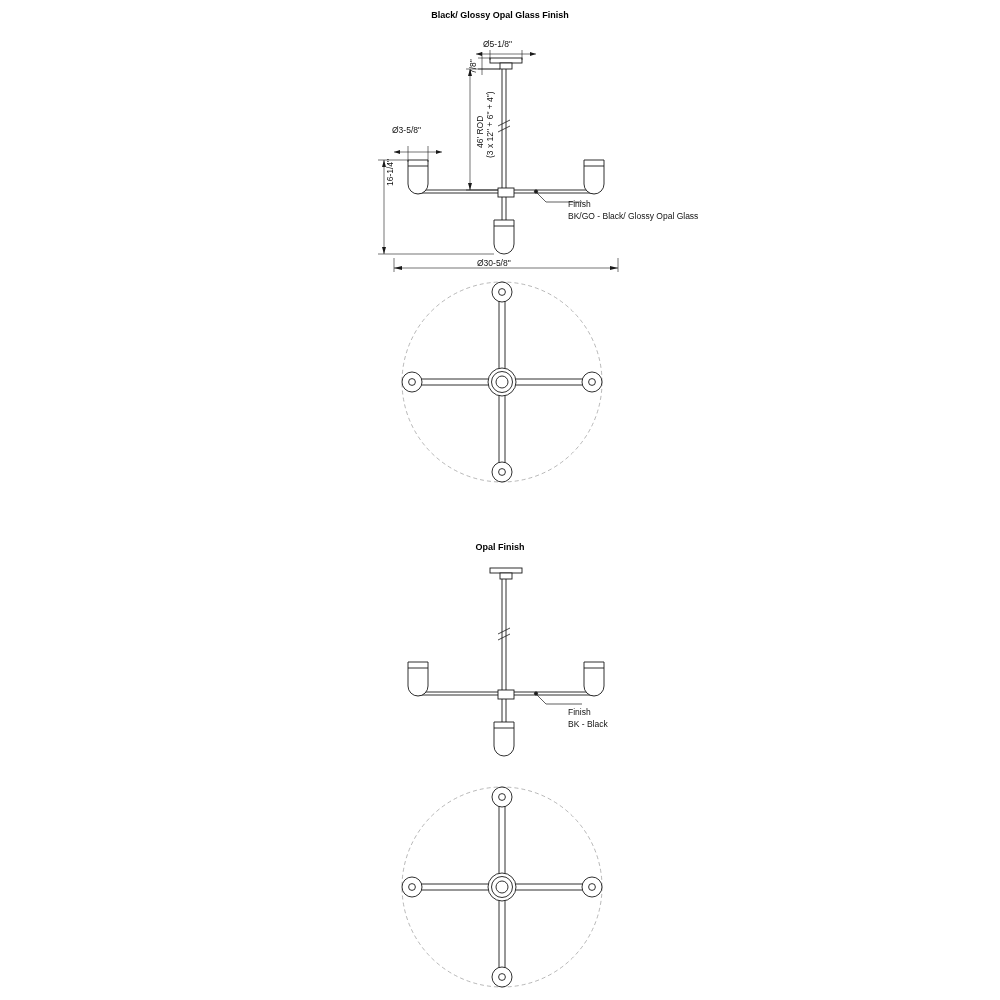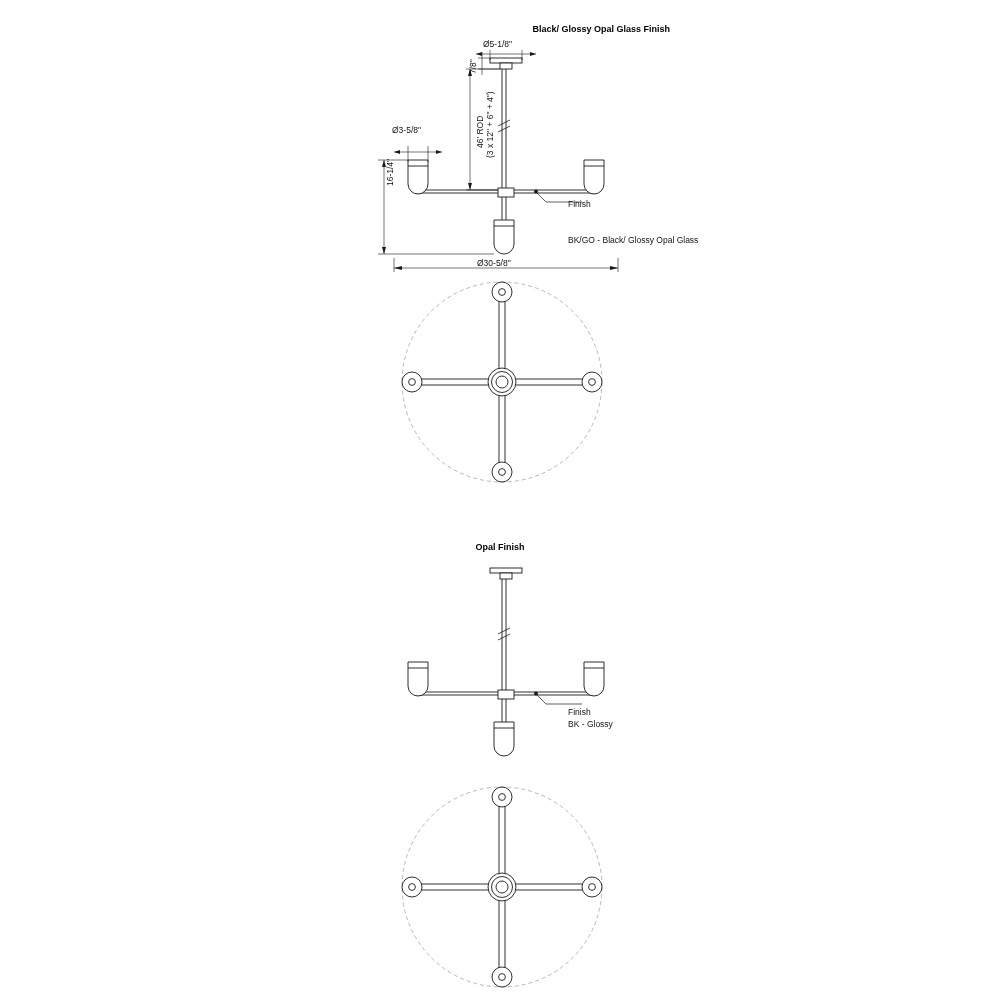--- a/index.html
+++ b/index.html
@@ -41,21 +41,21 @@
     transform-origin: left top;
   }
   svg { display: block; }
   .vw { position: absolute; }
 </style>
 </head>
 <body>
 
 <div class="sheet">
 
-  <div class="title" style="left:330px; top:24px; width:340px;text-align:right;">Black/ Glossy Opal Glass Finish</div>
+  <div class="title" style="left:330px; top:10px; width:340px;">Black/ Glossy Opal Glass Finish</div>
 
   <div class="vw" style="left:370px; top:40px;">
     <svg width="280" height="240" viewBox="0 0 280 240">
       <g stroke="#1a1a1a" fill="none" stroke-width="0.9">
 
         <rect x="120" y="18" width="32" height="5" fill="#ffffff"></rect>
 
         <rect x="130" y="23" width="12" height="6" fill="#ffffff"></rect>
 
         <line x1="136" y1="29" x2="136" y2="148"></line>
@@ -136,21 +136,21 @@
 
   <div class="lbl" style="left:483px; top:39px;">Ø5-1/8"</div>
   <div class="lbl rot90" style="left:468px; top:74px;">7/8"</div>
   <div class="lbl rot90" style="left:475px; top:148px;">46' ROD</div>
   <div class="lbl rot90" style="left:485px; top:158px;">(3 x 12" + 6" + 4")</div>
   <div class="lbl" style="left:392px; top:125px;">Ø3-5/8"</div>
   <div class="lbl rot90" style="left:385px; top:186px;">16-1/4"</div>
   <div class="lbl" style="left:477px; top:258px;">Ø30-5/8"</div>
 
   <div class="lbl" style="left:568px; top:199px;">Finish</div>
-  <div class="lbl" style="left:568px; top:211px;margin-top:24px;">BK/GO - Black/ Glossy Opal Glass</div>
+  <div class="lbl" style="left:568px; top:211px;">BK/GO - Black/ Glossy Opal Glass</div>
 
   <div class="vw" style="left:395px; top:280px;">
     <svg width="220" height="215" viewBox="0 0 220 215">
 
       <circle cx="107" cy="102" r="100" fill="none" stroke="#999999" stroke-width="0.7" stroke-dasharray="4 3"></circle>
       <g stroke="#1a1a1a" fill="#ffffff" stroke-width="0.9">
 
         <rect x="107" y="7" width="0.1" height="0"></rect>
         <line x1="104" y1="12" x2="104" y2="99"></line>
         <line x1="110" y1="12" x2="110" y2="99"></line>
@@ -208,21 +208,21 @@
         <path d="M124 167 h20 v24 a10 10 0 0 1 -20 0 z" fill="#ffffff"></path>
         <line x1="124" y1="173" x2="144" y2="173"></line>
         <line x1="166" y1="139" x2="176" y2="149" stroke-width="0.7"></line>
         <line x1="176" y1="149" x2="212" y2="149" stroke-width="0.7"></line>
         <circle cx="166" cy="138.5" r="1.6" fill="#1a1a1a"></circle>
       </g>
     </svg>
   </div>
 
   <div class="lbl" style="left:568px; top:707px;">Finish</div>
-  <div class="lbl" style="left:568px; top:719px;">BK - Glossy</div>
+  <div class="lbl" style="left:568px; top:719px;">BK - Black</div>
 
   <div class="vw" style="left:395px; top:785px;">
     <svg width="220" height="215" viewBox="0 0 220 215">
       <circle cx="107" cy="102" r="100" fill="none" stroke="#999999" stroke-width="0.7" stroke-dasharray="4 3"></circle>
       <g stroke="#1a1a1a" fill="#ffffff" stroke-width="0.9">
         <line x1="104" y1="12" x2="104" y2="99"></line>
         <line x1="110" y1="12" x2="110" y2="99"></line>
         <line x1="104" y1="105" x2="104" y2="192"></line>
         <line x1="110" y1="105" x2="110" y2="192"></line>
         <line x1="17" y1="99" x2="99" y2="99"></line>

